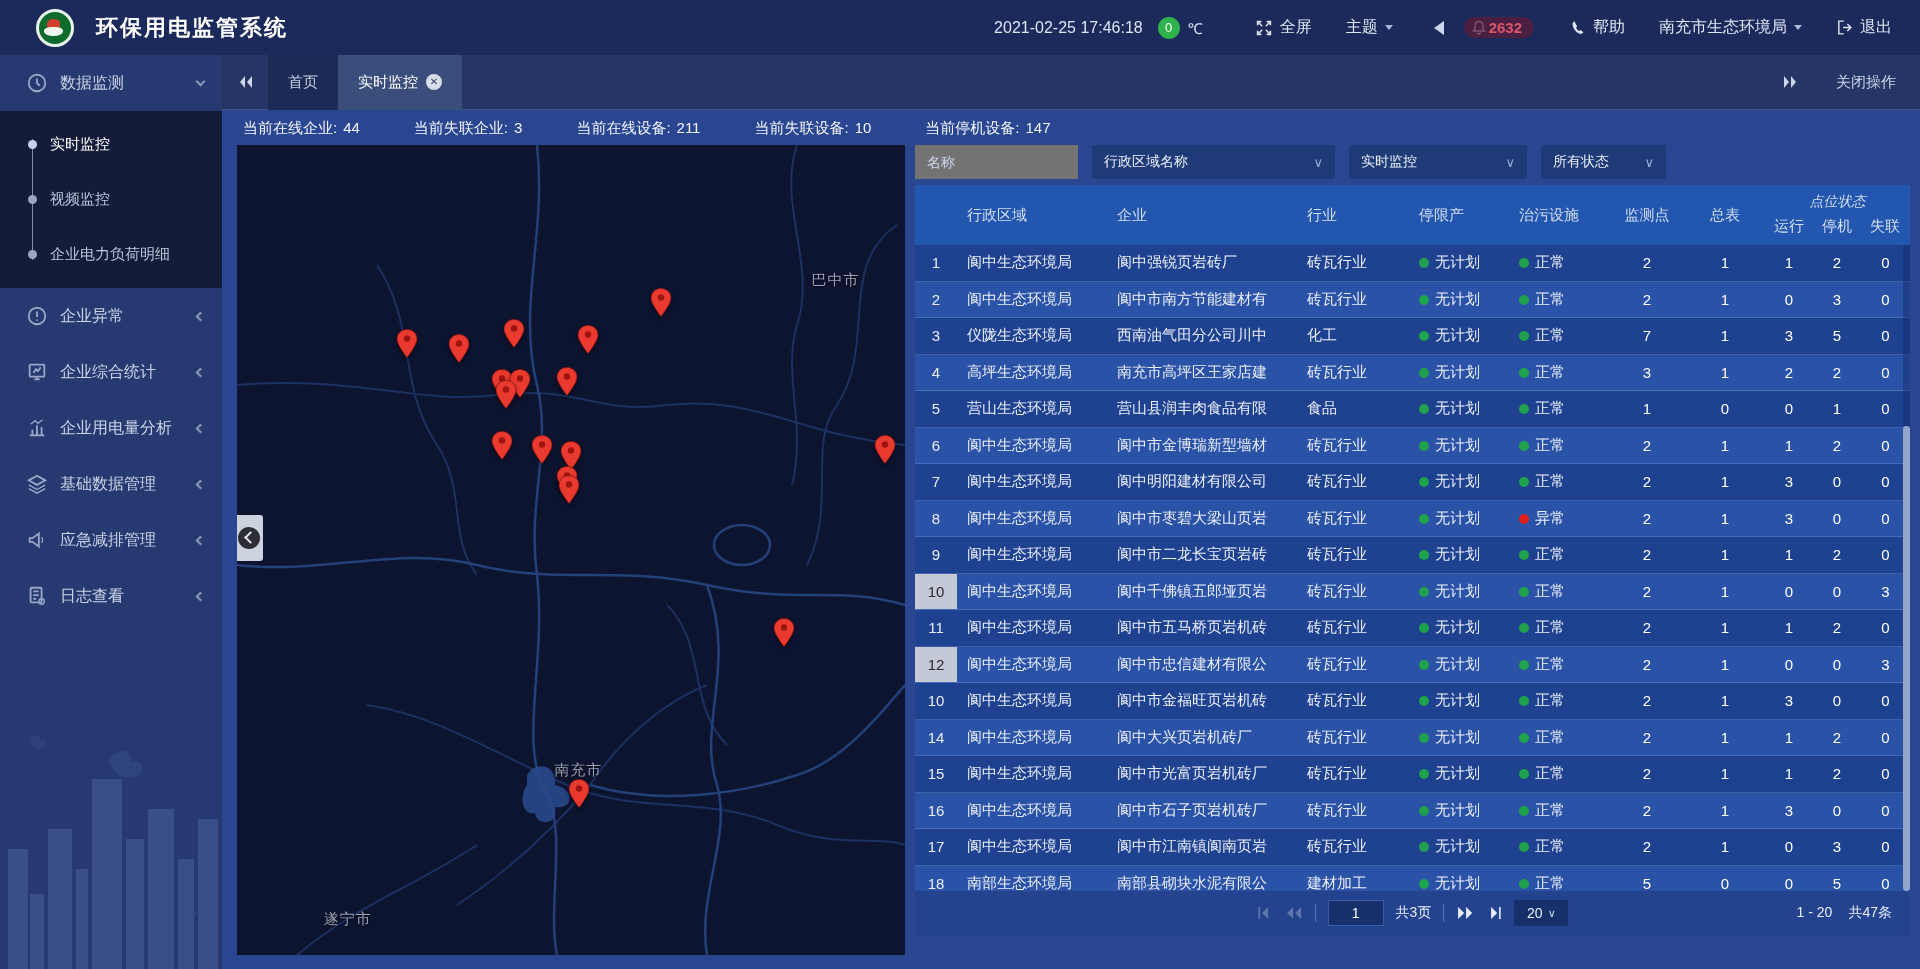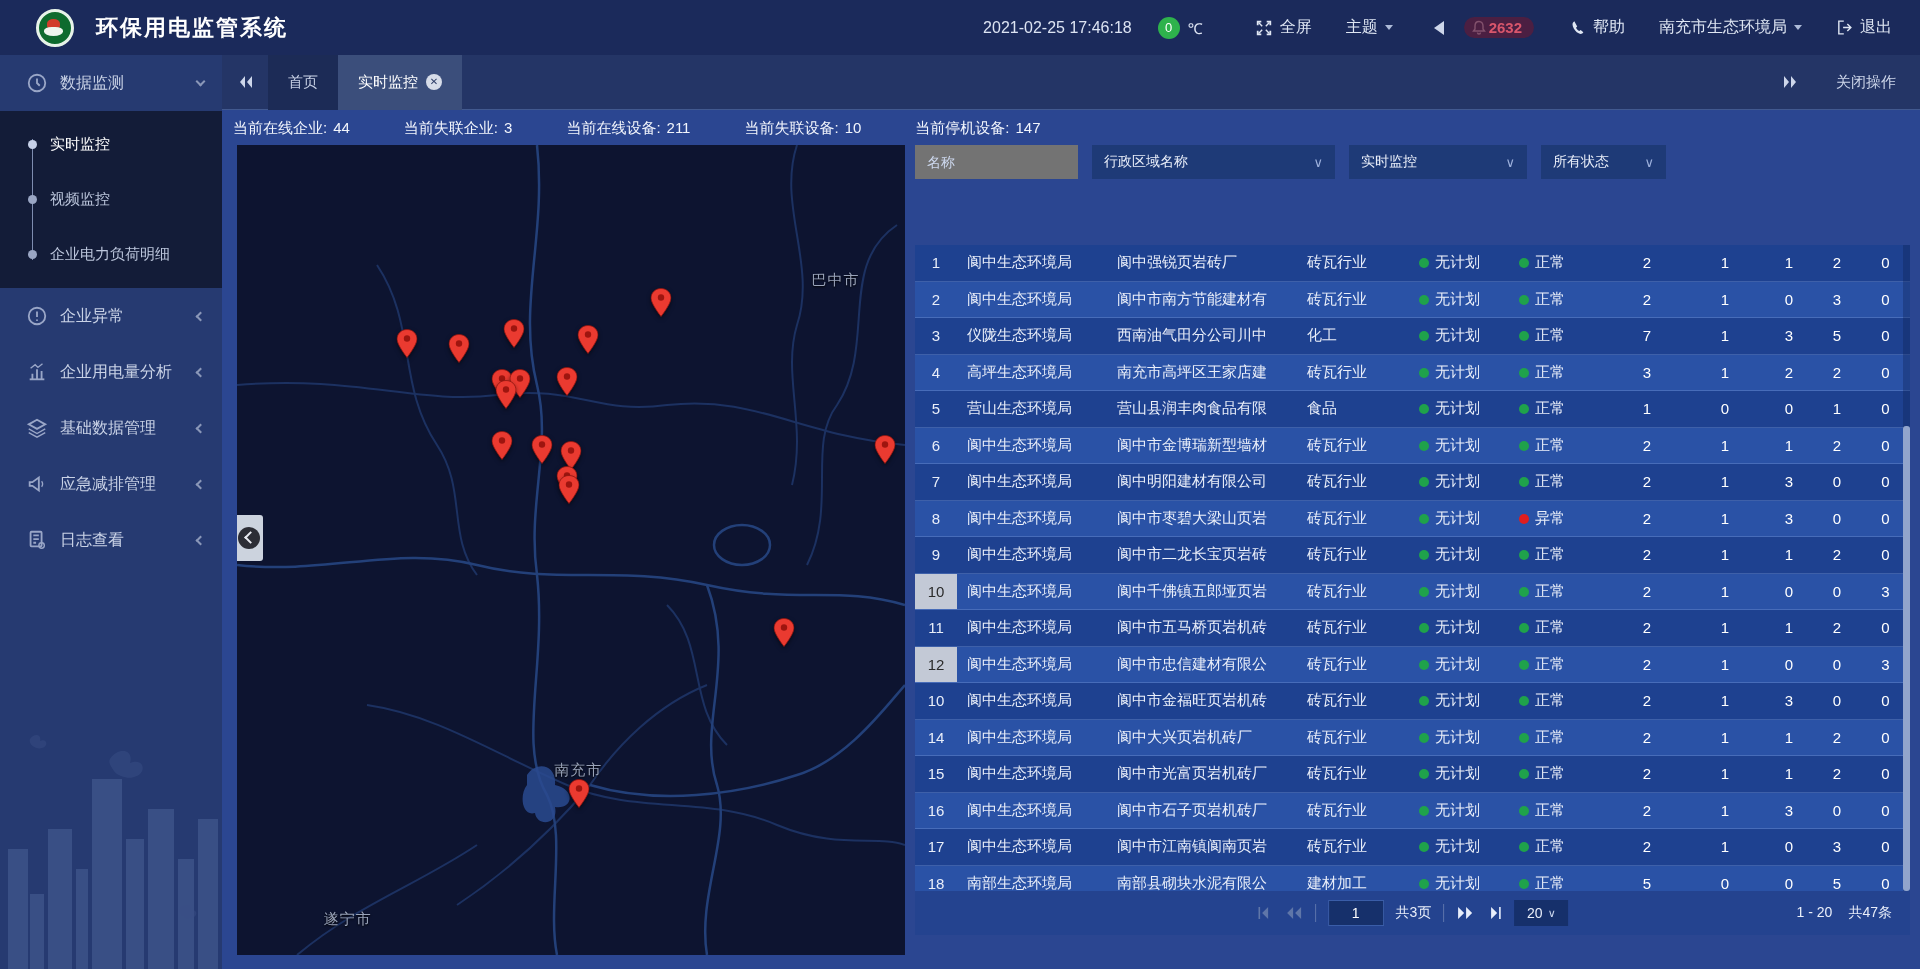--- a/index.html
+++ b/index.html
@@ -6,21 +6,21 @@
   html,body { width:1920px; height:969px; overflow:hidden; background:#0a0f22; }
   #app { position:relative; width:1920px; height:969px; font-family:"Liberation Sans",sans-serif; background:#2b4691; color:#e9eef9; }
 
   
   .header { position:absolute; top:0; left:0; width:100%; height:55px; background:#1b2a5b; display:flex; align-items:center; z-index:30; }
   .logo { width:38px; height:38px; margin-left:36px; border-radius:50%; background:#0e6b2e; border:3px solid #e7f3e9; position:relative; flex:none; }
   .logo::before { content:""; position:absolute; left:8px; top:7px; width:13px; height:9px; background:#d23c2a; border-radius:50% 50% 2px 2px; }
   .logo::after { content:""; position:absolute; left:5px; top:15px; width:19px; height:9px; background:#eef6ee; border-radius:40% 40% 50% 50%; }
   .app-title { margin-left:22px; font-size:22px; font-weight:bold; letter-spacing:2px; color:#ffffff; }
   .header-right { margin-left:auto; display:flex; align-items:center; margin-right:28px; gap:0; }
-  .hdr-time { font-size:16px; color:#dde4f3; margin-right:26px; }
+  .hdr-time { font-size:16px; color:#dde4f3; margin-right:15px; }
   .temp-badge { width:22px; height:22px; border-radius:50%; background:#2eb24c; color:#fff; font-size:13px; display:flex; align-items:center; justify-content:center; margin-right:8px; }
   .temp-unit { font-size:15px; color:#dde4f3; margin-right:52px; }
   .hdr-item { display:flex; align-items:center; gap:7px; font-size:16px; color:#dfe6f3; cursor:pointer; margin-right:34px; white-space:nowrap; }
   .hdr-item svg { display:block; }
   .caret-down { width:0; height:0; border:4px solid transparent; border-top:5px solid #aebbd8; margin-top:4px; }
   .mute-icon { width:0; height:0; border:7px solid transparent; border-right:10px solid #cdd6ea; margin-right:20px; }
   .notif { position:relative; display:flex; align-items:center; background:#4b1f42; border-radius:11px; padding:2px 12px 2px 8px; margin-right:36px; cursor:pointer; }
   .notif .bell { opacity:.55; margin-right:3px; }
   .notif .count { color:#d9566c; font-size:15px; font-weight:bold; }
 
@@ -44,21 +44,21 @@
   .tabbar { position:absolute; top:55px; left:222px; right:0; height:55px; background:#243566; border-bottom:1px solid #42598f; display:flex; align-items:center; z-index:10; }
   .tab-scroll { color:#cdd6ea; margin:0 14px 0 16px; cursor:pointer; display:flex; }
   .tab { height:55px; display:flex; align-items:center; padding:0 20px; font-size:15px; color:#c6cfe4; cursor:pointer; }
   .tab.home { background:#1c2b56; }
   .tab.active { background:#3b4e7b; color:#ffffff; gap:8px; }
   .tab-close { width:16px; height:16px; border-radius:50%; background:#d7dde9; position:relative; }
   .tab-close::before { content:"✕"; position:absolute; left:0; top:0; width:16px; height:16px; font-size:10px; line-height:16px; text-align:center; color:#2c3c66; }
   .tab-right { margin-left:auto; display:flex; align-items:center; margin-right:24px; gap:38px; color:#cdd6ea; font-size:15px; }
 
   
-  .statsbar { position:absolute; top:111px; left:217px; right:0; height:34px; display:flex; align-items:center; padding-left:16px; gap:54px; font-size:15px; color:#f2f5fc; }
+  .statsbar { position:absolute; top:111px; left:227px; right:0; height:34px; display:flex; align-items:center; padding-left:16px; gap:54px; font-size:15px; color:#f2f5fc; }
   .stat { display:flex; gap:6px; }
 
   
   .content { position:absolute; top:145px; left:222px; right:0; bottom:0; }
 
   
   .map { position:absolute; left:15px; top:0; width:668px; height:810px; background:#0d1430; overflow:hidden; }
   .map svg.roads { position:absolute; left:0; top:0; }
   .map-label { position:absolute; font-size:15px; color:#99a3b9; text-shadow:0 1px 2px #000; letter-spacing:1px; }
   .pin { position:absolute; width:21px; height:29px; transform:translate(-50%,-100%); filter:drop-shadow(0 2px 2px rgba(0,0,0,.5)); cursor:pointer; }
@@ -197,20 +197,28 @@
       <svg class="mi-icon" viewBox="0 0 24 24" fill="none" stroke="#aeb9d6" stroke-width="2">
           <circle cx="12" cy="12" r="9"></circle>
           <path d="M12 7v6"></path>
           <circle cx="12" cy="16.5" r="1" fill="#aeb9d6" stroke="none"></circle>
         </svg>
       <span class="mi-label">企业异常</span>
       <span class="chev left"></span>
     </div>
     <div class="menu-item">
       <svg class="mi-icon" viewBox="0 0 24 24" fill="none" stroke="#aeb9d6" stroke-width="2">
+          <rect x="4" y="4" width="16" height="13" rx="1"></rect>
+          <path d="M9 20h6 M12 17v3 M8 13l3-4 2 2 3-4"></path>
+        </svg>
+      <span class="mi-label">企业综合统计</span>
+      <span class="chev left"></span>
+    </div>
+    <div class="menu-item">
+      <svg class="mi-icon" viewBox="0 0 24 24" fill="none" stroke="#aeb9d6" stroke-width="2">
           <path d="M4 20h16"></path>
           <path d="M7 20v-6 M12 20V9 M17 20v-9"></path>
           <path d="M5 8l5-4 3 3 5-4" stroke-width="1.5"></path>
         </svg>
       <span class="mi-label">企业用电量分析</span>
       <span class="chev left"></span>
     </div>
     <div class="menu-item">
       <svg class="mi-icon" viewBox="0 0 24 24" fill="none" stroke="#aeb9d6" stroke-width="2">
           <path d="M12 3l9 5-9 5-9-5 9-5z"></path>
@@ -414,20 +422,38 @@
           <span>实时监控</span>
             <span class="vee">∨</span>
         </div>
         <div class="f-select f-status">
           <span>所有状态</span>
             <span class="vee">∨</span>
         </div>
       </div>
 
       <div class="table">
+        <div class="thead">
+          <div class="th w-idx"></div>
+          <div class="th w-region cl">行政区域</div>
+          <div class="th w-company cl">企业</div>
+          <div class="th w-industry cl">行业</div>
+          <div class="th w-stop cl">停限产</div>
+          <div class="th w-fac cl">治污设施</div>
+          <div class="th w-monitor cc">监测点</div>
+          <div class="th w-total cc">总表</div>
+          <div class="th-group">
+            <span class="g-label">点位状态</span>
+            <span class="g-subs">
+              <span>运行</span>
+              <span>停机</span>
+              <span>失联</span>
+            </span>
+          </div>
+        </div>
 
         <div class="tbody">
             <div class="trow">
     <div class="c w-idx f-idx">1</div>
     <div class="c w-region cl f-region">阆中生态环境局</div>
     <div class="c w-company cl f-company">阆中强锐页岩砖厂</div>
     <div class="c w-industry cl f-industry">砖瓦行业</div>
     <div class="c w-stop cl f-stop"><span class="dot green"></span><span class="t">无计划</span></div>
     <div class="c w-fac cl f-fac"><span class="dot green"></span><span class="t">正常</span></div>
     <div class="c w-monitor num f-monitor">2</div>

